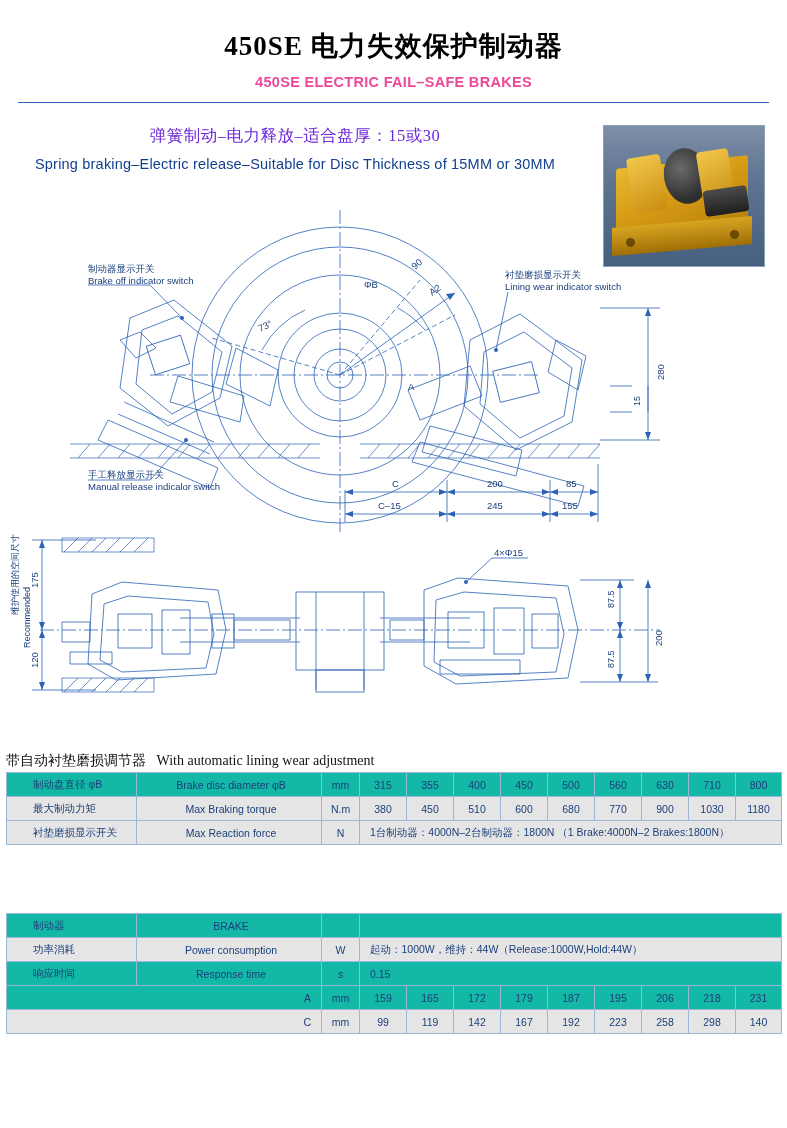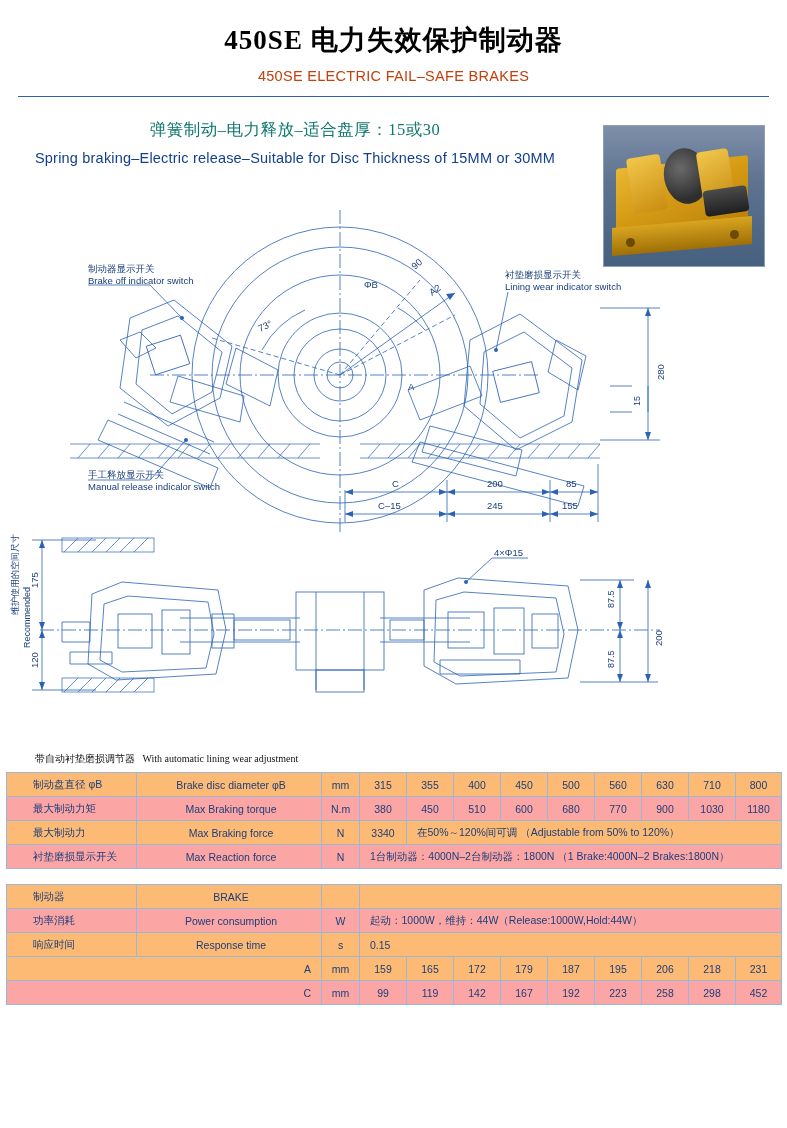--- a/index.html
+++ b/index.html
@@ -17,51 +17,51 @@
   }
   .page {
     width: 787px;
     height: 1128px;
     position: relative;
   }
 
   
   .header {
     text-align: center;
-    padding-top: 22px;
+    padding-top: 28px;
   }
   .title-cn {
     font-size: 27px;
     font-weight: bold;
     letter-spacing: 1px;
     color: #000000;
     font-family: "Liberation Serif", serif;
   }
   .title-en {
     font-size: 14.5px;
-    font-weight: normal;
-    color: #c2410c;
+    font-weight: bold;
+    color: #ec4899;
     margin-top: 10px;
     letter-spacing: 0.3px;
   }
   .header-rule {
     border-bottom: 1.5px solid #2b62b5;
     margin: 12px 18px 0 18px;
   }
 
   
   .subhead {
     margin-top: 22px;
     padding-left: 0;
     text-align: center;
     width: 590px;
   }
   .subhead-cn {
     font-size: 16.5px;
-    color: #0f766e;
+    color: #6d28d9;
     font-family: "Liberation Serif", serif;
     letter-spacing: 0.5px;
   }
   .subhead-en {
     font-size: 14.5px;
     color: #123f8f;
     margin-top: 9px;
     letter-spacing: 0.2px;
   }
 
@@ -140,59 +140,58 @@
     width: 634px;
     height: 560px;
   }
   .drawing svg { display: block; }
 
   
   .table-note {
     position: absolute;
     left: 6px;
     top: 752px;
-    font-size: 10px;
+    font-size: 14px;
     color: #111;
     font-family: "Liberation Serif", serif;
-    margin-left: 29px;
   }
   table.spec {
     position: absolute;
     left: 6px;
     border-collapse: collapse;
     width: 775px;
     table-layout: fixed;
   }
   table.spec td {
     border: 1px solid #9bb7d8;
     font-size: 10.5px;
     color: #1b3f7a;
     height: 23px;
     padding: 0 4px;
     text-align: center;
     vertical-align: middle;
     white-space: nowrap;
     overflow: hidden;
   }
-  .row-alt td { background: #fdba74; }
-  .row-white td { background: #fca5a5; }
+  .row-alt td { background: #14b8a6; }
+  .row-white td { background: #e5e5e5; }
   .cell-cn {
     text-align: left !important;
     padding-left: 26px !important;
   }
   .cell-en {
     text-align: center;
     padding-left: 8px !important;
   }
   .cell-left {
     text-align: left !important;
     padding-left: 10px !important;
   }
   #table1 { top: 772px; }
-  #table2 { top: 884px; }
+  #table2 { top: 913px; }
 </style>
 </head>
 <body>
 
 <div class="page">
 
   <div class="header">
     <div class="title-cn">450SE 电力失效保护制动器</div>
     <div class="title-en">450SE ELECTRIC FAIL–SAFE BRAKES</div>
     <div class="header-rule"></div>
@@ -502,27 +501,20 @@
         <td>380</td>
         <td>450</td>
         <td>510</td>
         <td>600</td>
         <td>680</td>
         <td>770</td>
         <td>900</td>
         <td>1030</td>
         <td>1180</td>
       </tr>
-      <tr class="row-alt">
-        <td class="cell-cn">最大制动力</td>
-        <td class="cell-en">Max Braking force</td>
-        <td>N</td>
-        <td>3340</td>
-        <td colspan="8" class="cell-left">在50%～120%间可调   （Adjustable from 50% to 120%）</td>
-      </tr>
       <tr class="row-white">
         <td class="cell-cn">衬垫磨损显示开关</td>
         <td class="cell-en">Max Reaction force</td>
         <td>N</td>
         <td colspan="9" class="cell-left">1台制动器：4000N–2台制动器：1800N  （1 Brake:4000N–2 Brakes:1800N）</td>
       </tr>
     </tbody>
   </table>
 
   <table class="spec" id="table2">
@@ -576,18 +568,18 @@
         <td colspan="2" style="border-left:1px solid #9bb7d8;text-align:right;padding-right:10px">C</td>
         <td>mm</td>
         <td>99</td>
         <td>119</td>
         <td>142</td>
         <td>167</td>
         <td>192</td>
         <td>223</td>
         <td>258</td>
         <td>298</td>
-        <td>452</td>
+        <td>140</td>
       </tr>
     </tbody>
   </table>
 
 </div>
 
 </body></html>

